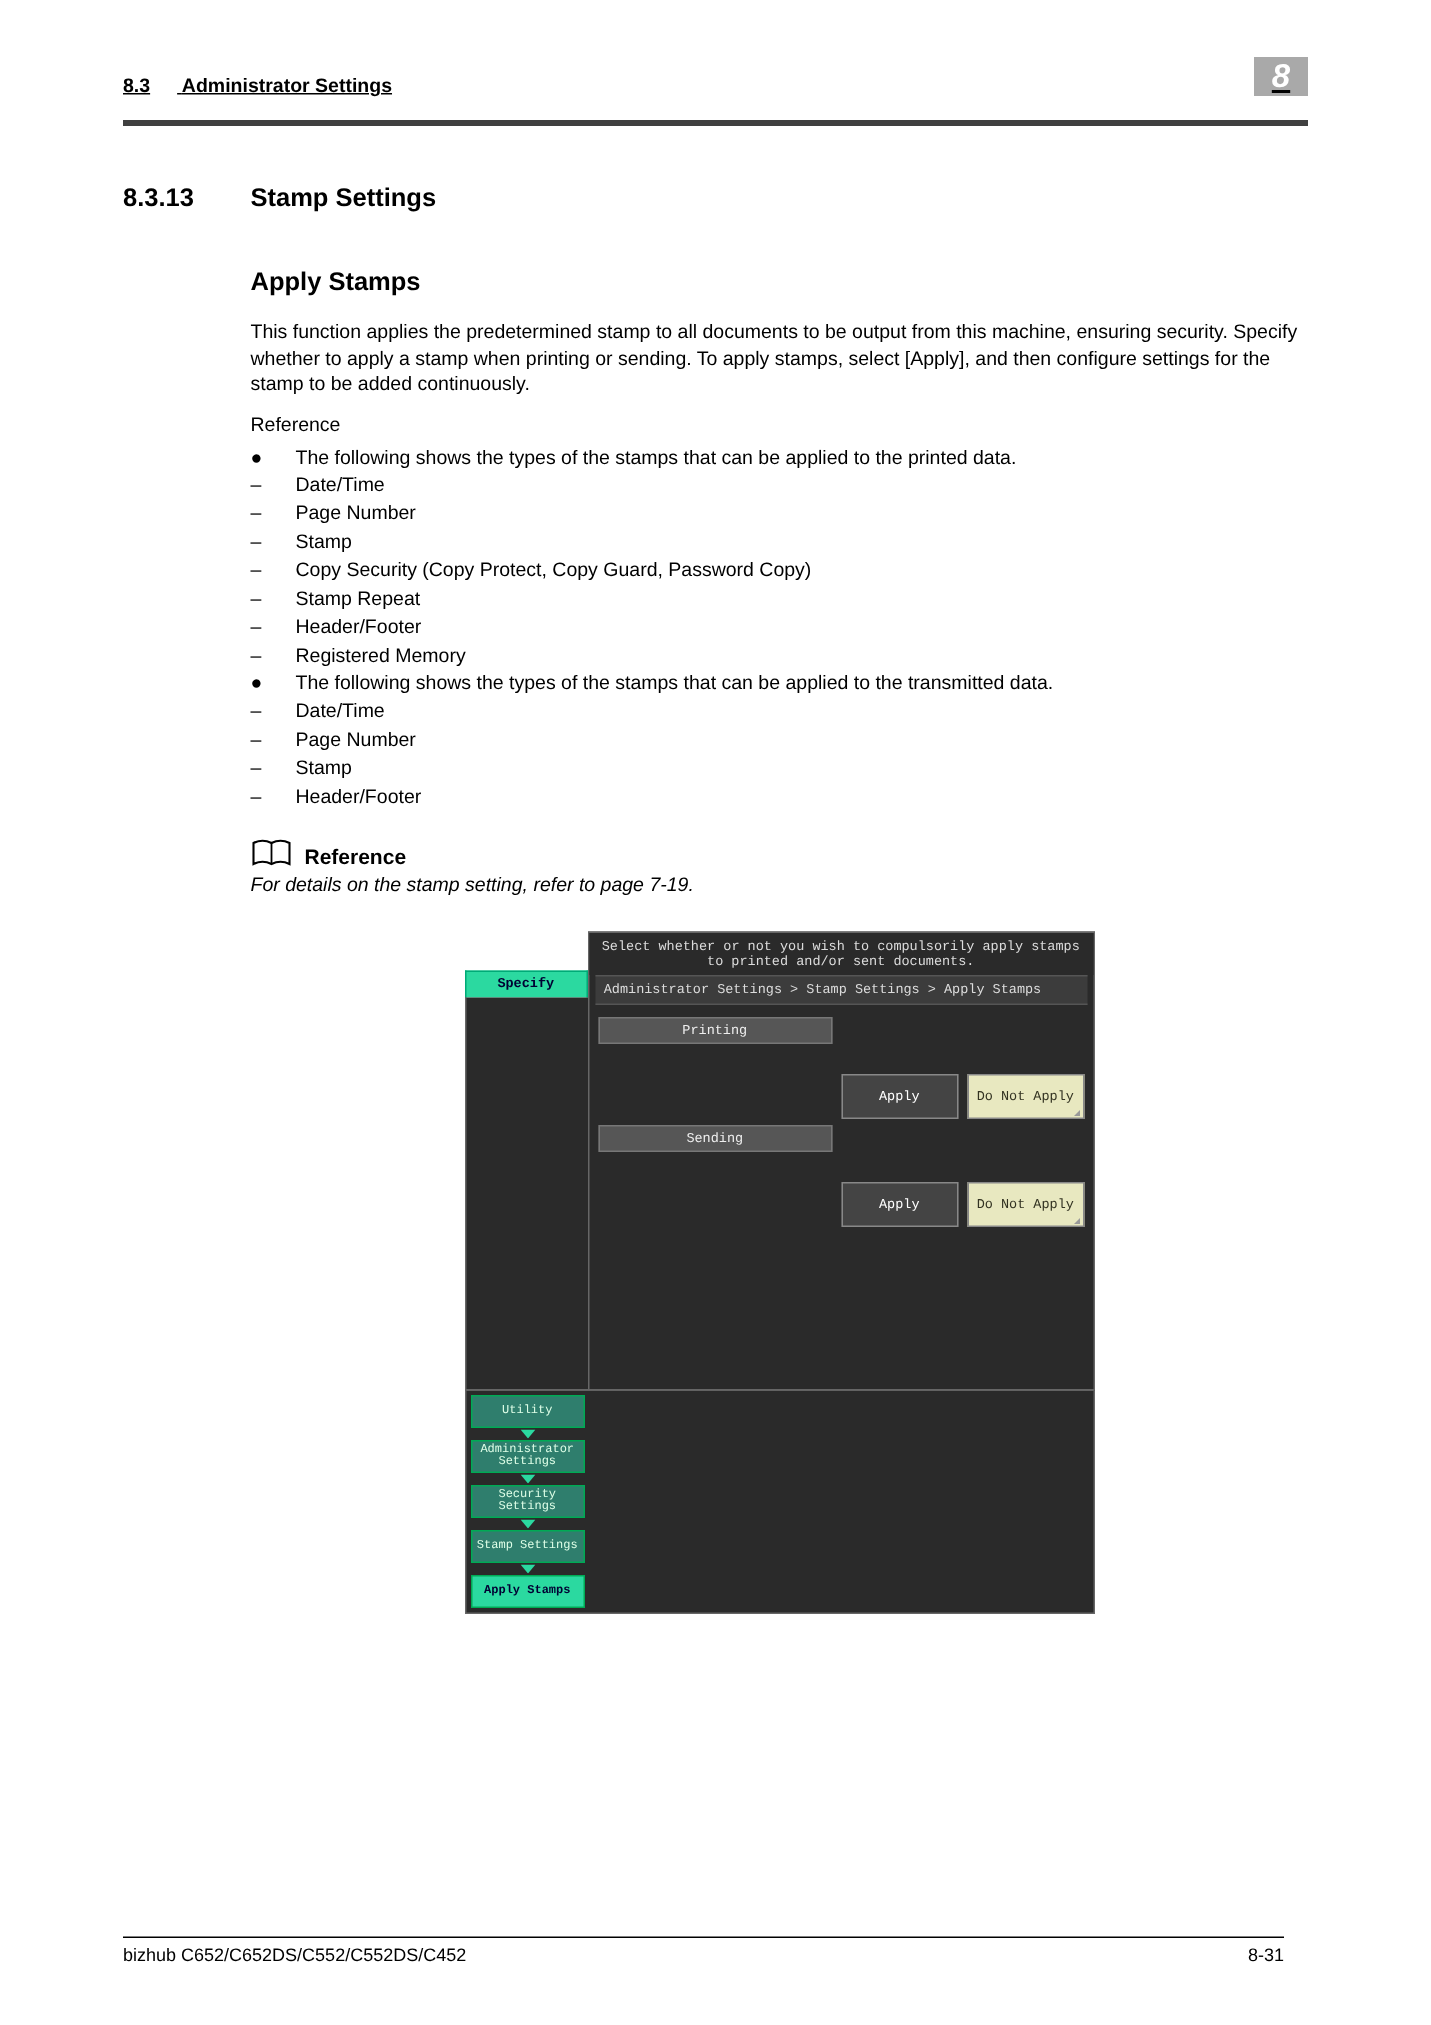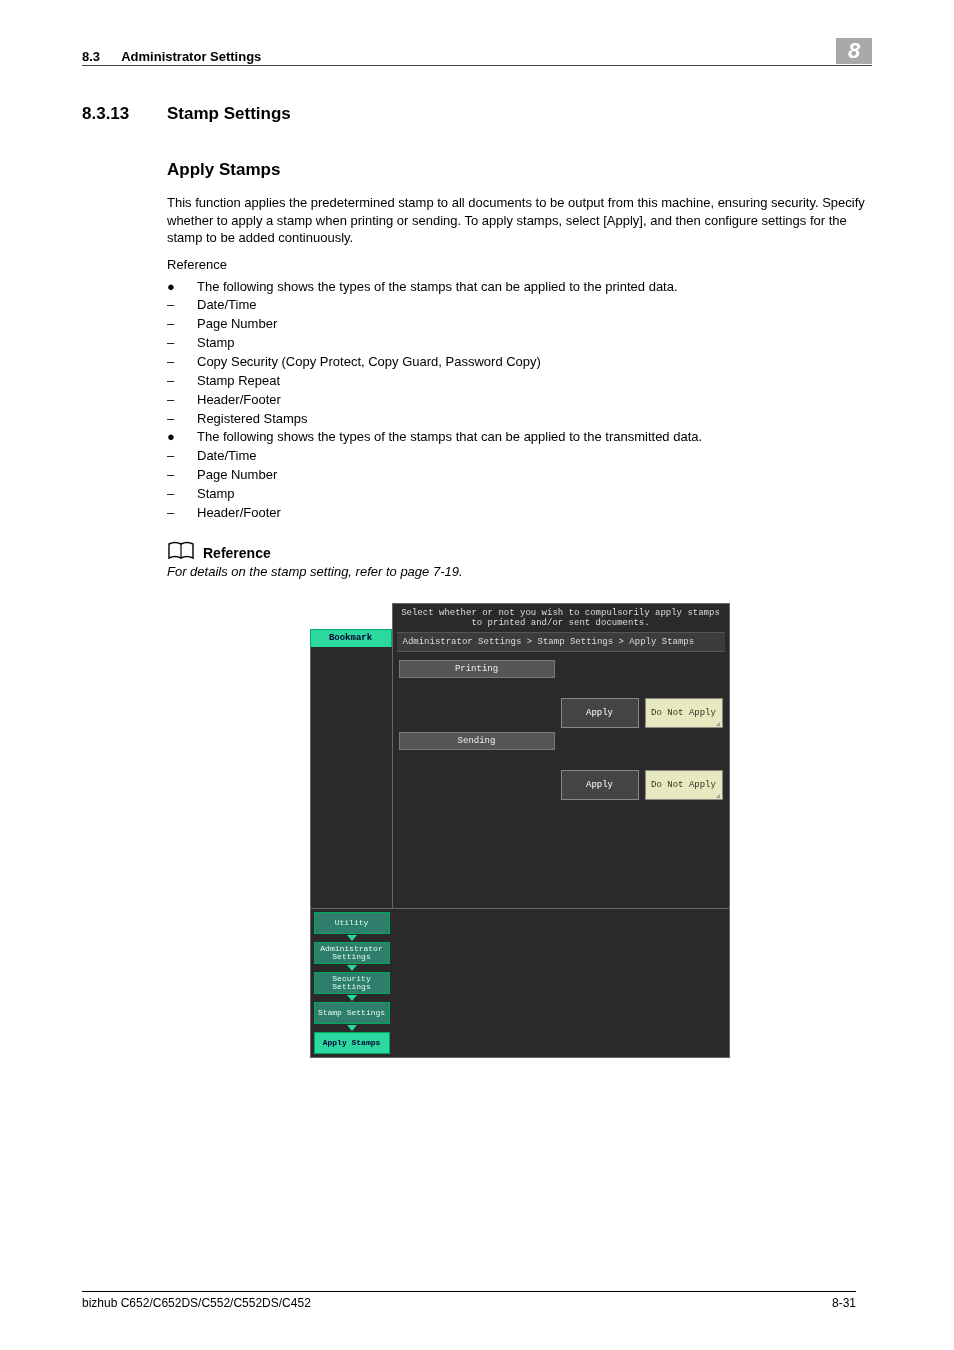--- a/index.html
+++ b/index.html
@@ -1,18 +1,18 @@
 <!DOCTYPE html>
 <html><head>
 <meta charset="utf-8">
 <style>
   * { box-sizing: border-box; margin: 0; padding: 0; }
   html, body { width: 954px; height: 1350px; background: #fff; font-family: Arial, Helvetica, sans-serif; color: #000; }
   .page { position: relative; width: 954px; height: 1350px; padding: 38px 82px 0 82px; }
-  .header-row { display: flex; justify-content: space-between; align-items: flex-end; border-bottom: 1px solid #404040; padding-bottom: 1px; }
+  .header-row { display: flex; justify-content: space-between; align-items: flex-end; border-bottom: 4px solid #404040; padding-bottom: 16px; text-decoration: underline; }
   .header-left { font-size: 13px; font-weight: bold; }
   .header-left .hnum { margin-right: 18px; }
   .chapter-badge { background: #a9a9a9; color: #fff; font-weight: bold; font-style: italic; font-size: 22px; width: 36px; height: 26px; display: flex; align-items: center; justify-content: center; }
   .section-h { margin-top: 38px; display: flex; }
   .section-num { font-weight: bold; font-size: 17px; width: 85px; }
   .section-title { font-weight: bold; font-size: 17px; }
   .subsection { margin-left: 85px; margin-top: 36px; }
   .subsection-h { font-weight: bold; font-size: 17px; margin-bottom: 14px; }
   .body-text { font-size: 13px; line-height: 1.35; margin-bottom: 10px; max-width: 710px; }
   .ref-word { font-size: 13px; margin-bottom: 6px; }
@@ -103,21 +103,21 @@
     <li>
           <span class="bullet">–</span>
           <span>Stamp Repeat</span>
         </li>
     <li>
           <span class="bullet">–</span>
           <span>Header/Footer</span>
         </li>
     <li>
           <span class="bullet">–</span>
-          <span>Registered Stamps</span>
+          <span>Registered Memory</span>
         </li>
     <li>
           <span class="bullet">●</span>
           <span>The following shows the types of the stamps that can be applied to the transmitted data.</span>
         </li>
     <li>
           <span class="bullet">–</span>
           <span>Date/Time</span>
         </li>
     <li>
@@ -139,21 +139,21 @@
           <path d="M2 3 Q8 0 14 3 Q20 0 26 3 L26 17 Q20 14 14 17 Q8 14 2 17 Z" fill="none" stroke="#000" stroke-width="1.4"></path>
           <path d="M14 3 L14 17" stroke="#000" stroke-width="1.2"></path>
         </svg>
     <span class="ref-block-title">Reference</span>
   </div>
   <p class="ref-italic">For details on the stamp setting, refer to page 7-19.</p>
 
   <div class="device">
     <div class="device-top">
       <div class="side-col">
-        <div class="bookmark">Bookmark</div>
+        <div class="bookmark">Specify</div>
         <div class="side-spacer"></div>
       </div>
       <div class="main-col">
         <div class="instr">Select whether or not you wish to compulsorily apply stamps to printed and/or sent documents.</div>
         <div class="bcrumb">Administrator Settings &gt; Stamp Settings &gt; Apply Stamps</div>
         <div class="main-inner">
           <div class="opt-row">
             <div class="opt-label">Printing</div>
             <div class="opt-btn sel">Apply</div>
             <div class="opt-btn unsel">Do Not Apply</div>

